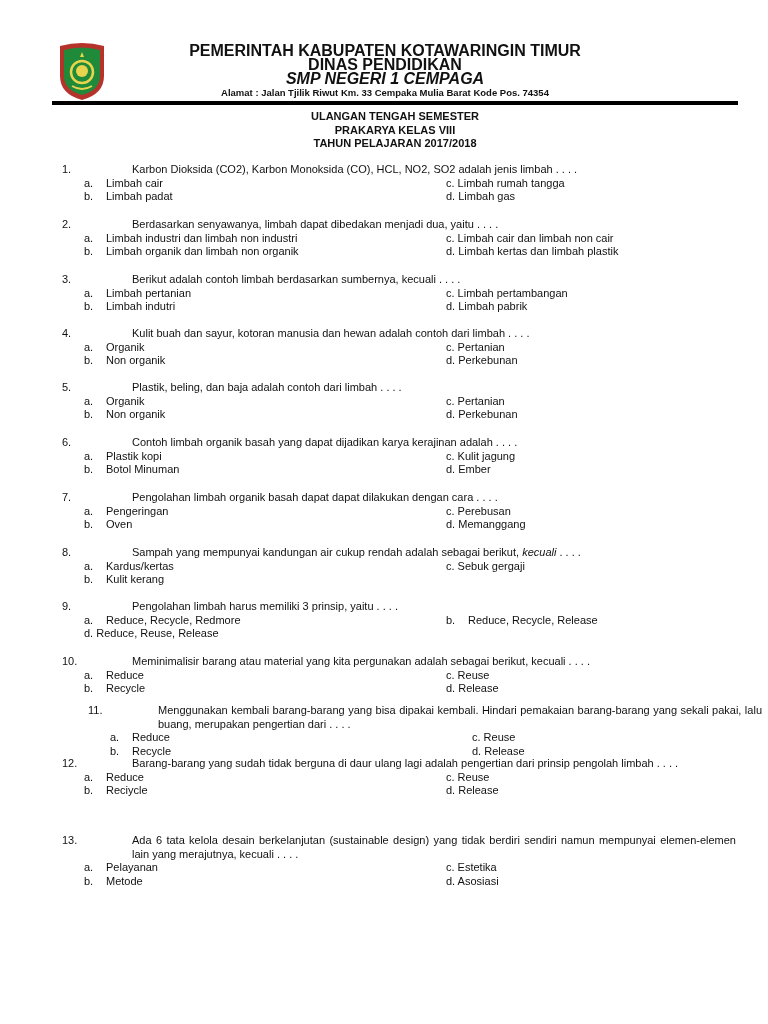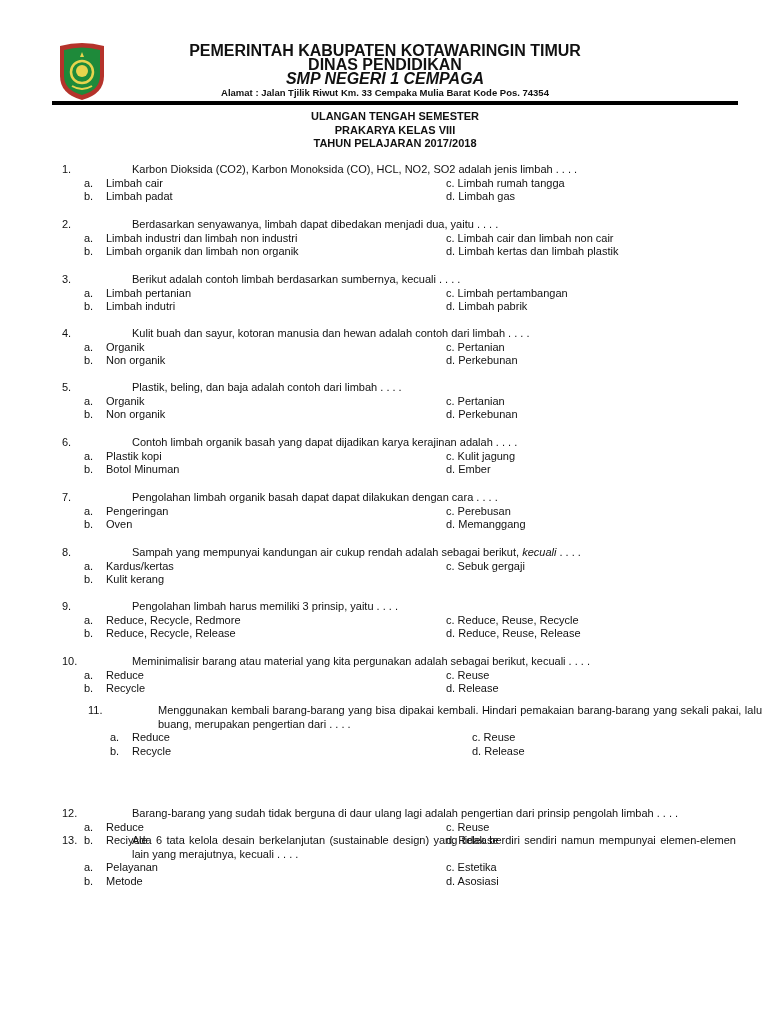--- a/index.html
+++ b/index.html
@@ -227,23 +227,20 @@
       <div class="stem">
         <span class="num">9.</span>
         <span class="txt"><span>Pengolahan limbah harus memiliki 3 prinsip, yaitu . . . .</span></span>
       </div>
       <div class="opts">
         <div class="opt">
           <span class="k">a.</span>
           <span>Reduce, Recycle, Redmore</span>
         </div>
         <div class="opt">
-          <span>c. Reduce, Reuse, Recycle</span>
-        </div>
-        <div class="opt">
           <span class="k">b.</span>
           <span>Reduce, Recycle, Release</span>
         </div>
         <div class="opt">
           <span>d. Reduce, Reuse, Release</span>
         </div>
       </div>
     </div>
     <div class="q" style="top: 655px;">
       <div class="stem">
@@ -282,21 +279,21 @@
         </div>
         <div class="opt">
           <span class="k">b.</span>
           <span>Recycle</span>
         </div>
         <div class="opt">
           <span>d. Release</span>
         </div>
       </div>
     </div>
-    <div class="q" style="top: 807px;">
+    <div class="q" style="top: 757px;">
       <div class="stem">
         <span class="num">12.</span>
         <span class="txt"><span>Barang-barang yang sudah tidak berguna di daur ulang lagi adalah pengertian dari prinsip pengolah limbah . . . .</span></span>
       </div>
       <div class="opts">
         <div class="opt">
           <span class="k">a.</span>
           <span>Reduce</span>
         </div>
         <div class="opt">

